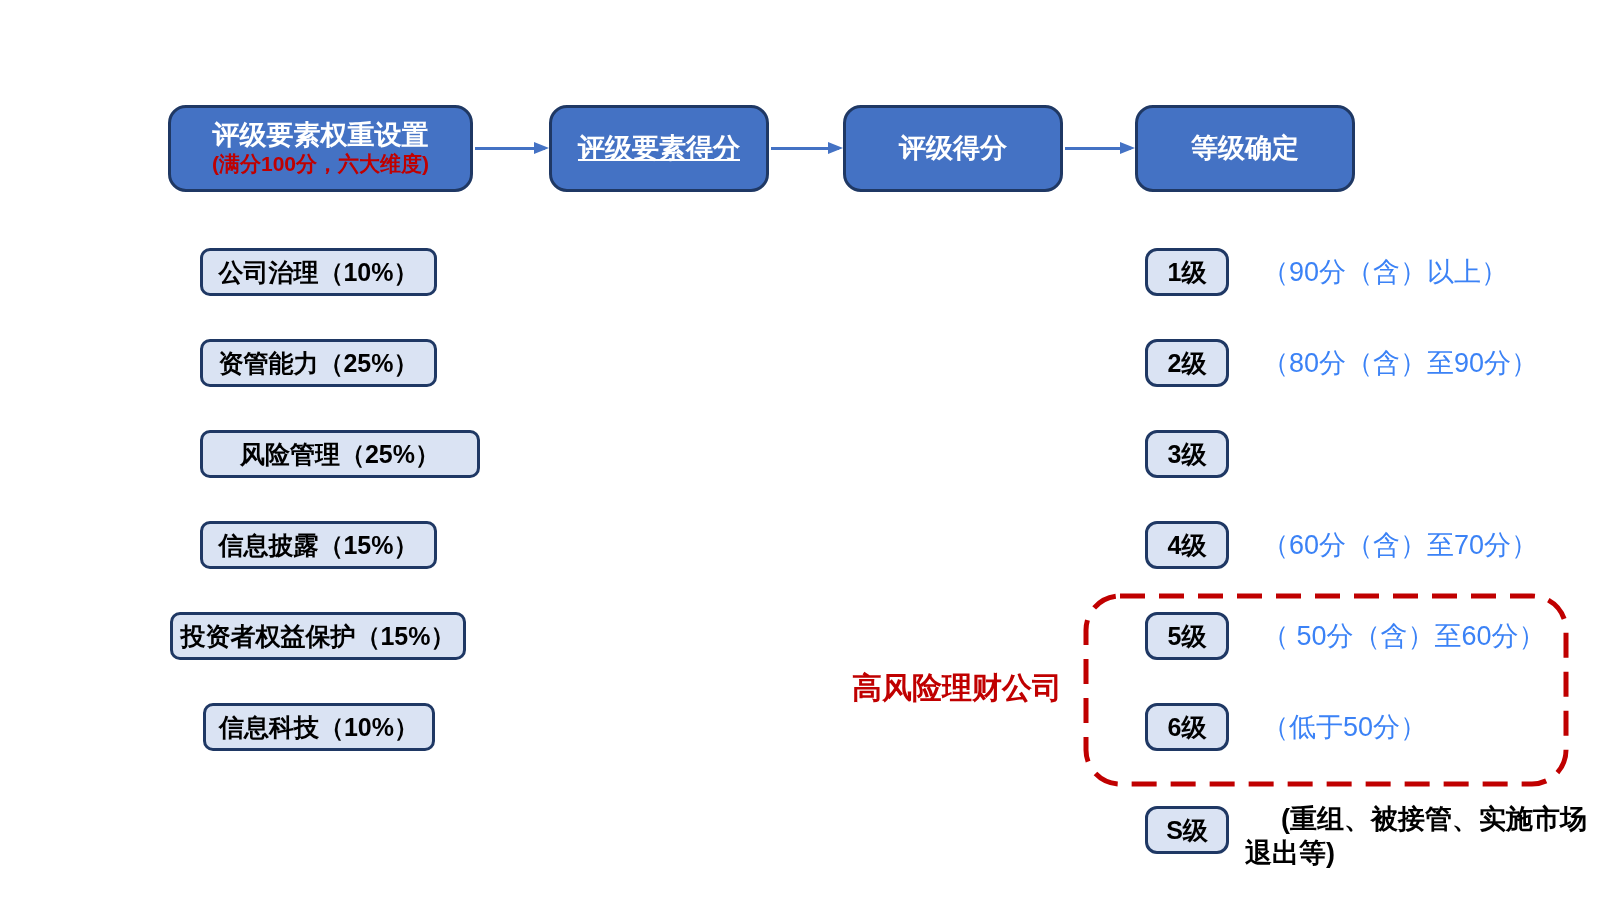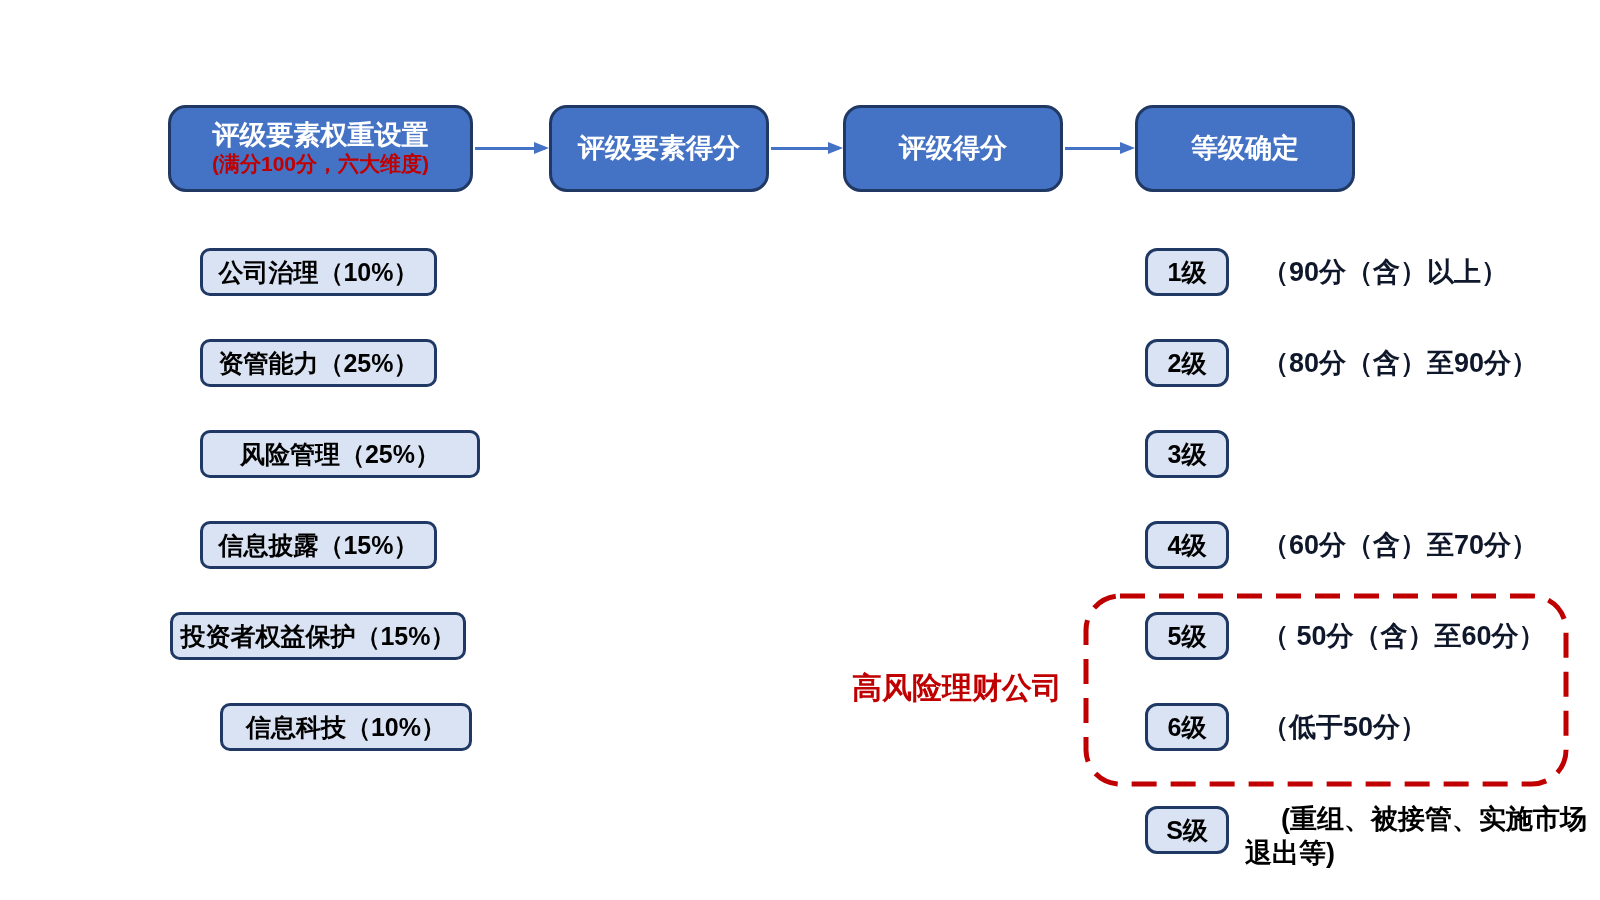--- a/index.html
+++ b/index.html
@@ -31,21 +31,21 @@
     background:var(--box-fill,#DAE3F3);
     border:3px solid var(--box-border,#1F3864);
     display:flex;align-items:center;justify-content:center;
     font-weight:bold;color:#000000;white-space:nowrap;
   }
   .factor{border-radius:10px;font-size:25px;}
   .grade{border-radius:12px;font-size:25px;left:1145px;width:84px;}
   
   .range{
     position:absolute;left:1262px;height:48px;line-height:48px;
-    font-size:27px;font-weight:bold;color:#0f172a;white-space:nowrap;
+    font-size:27px;font-weight:normal;color:#3b82f6;white-space:nowrap;
   }
   .s-note{
     position:absolute;left:1245px;top:802px;width:360px;
     font-size:27px;font-weight:bold;color:#000;
     line-height:34px;text-indent:36px;white-space:normal;
   }
   
   .high-risk-label{
     position:absolute;left:852px;top:668px;
     font-size:30px;font-weight:bold;color:var(--red,#C00000);white-space:nowrap;
@@ -55,38 +55,38 @@
 </head>
 <body>
 
 <div class="canvas">
 
   <div class="step" style="left:168px;width:305px;">
     <div class="step-title">评级要素权重设置</div>
     <div class="step-subtitle">(满分100分，六大维度)</div>
   </div>
   <div class="arrow" style="left:475px;width:70px;"></div>
-  <div class="step" style="left:549px;width:220px;">
+  <div class="step" style="left:549px;width:220px;text-decoration:underline;">
     <div class="step-title">评级要素得分</div>
   </div>
   <div class="arrow" style="left:771px;width:68px;"></div>
   <div class="step" style="left:843px;width:220px;">
     <div class="step-title">评级得分</div>
   </div>
   <div class="arrow" style="left:1065px;width:66px;"></div>
   <div class="step" style="left:1135px;width:220px;justify-content:center;">
     <div class="step-title">等级确定</div>
   </div>
 
   <div class="factor" style="left:200px;top:248px;width:237px;">公司治理（10%）</div>
   <div class="factor" style="left:200px;top:339px;width:237px;">资管能力（25%）</div>
   <div class="factor" style="left:200px;top:430px;width:280px;">风险管理（25%）</div>
   <div class="factor" style="left:200px;top:521px;width:237px;">信息披露（15%）</div>
   <div class="factor" style="left:170px;top:612px;width:296px;">投资者权益保护（15%）</div>
-  <div class="factor" style="left:220px;top:703px;width:252px;">信息科技（10%）</div>
+  <div class="factor" style="left:203px;top:703px;width:232px;">信息科技（10%）</div>
 
   <svg class="dashed-outline" width="488" height="196">
     <rect x="4" y="4" width="480" height="188" rx="34" ry="34" fill="none" stroke="#C00000" stroke-width="5" stroke-dasharray="25 14"></rect>
   </svg>
 
   <div class="high-risk-label">高风险理财公司</div>
 
   <div class="grade" style="top:248px;">1级</div>
   <div class="range" style="top:248px;">（90分（含）以上）</div>
 

